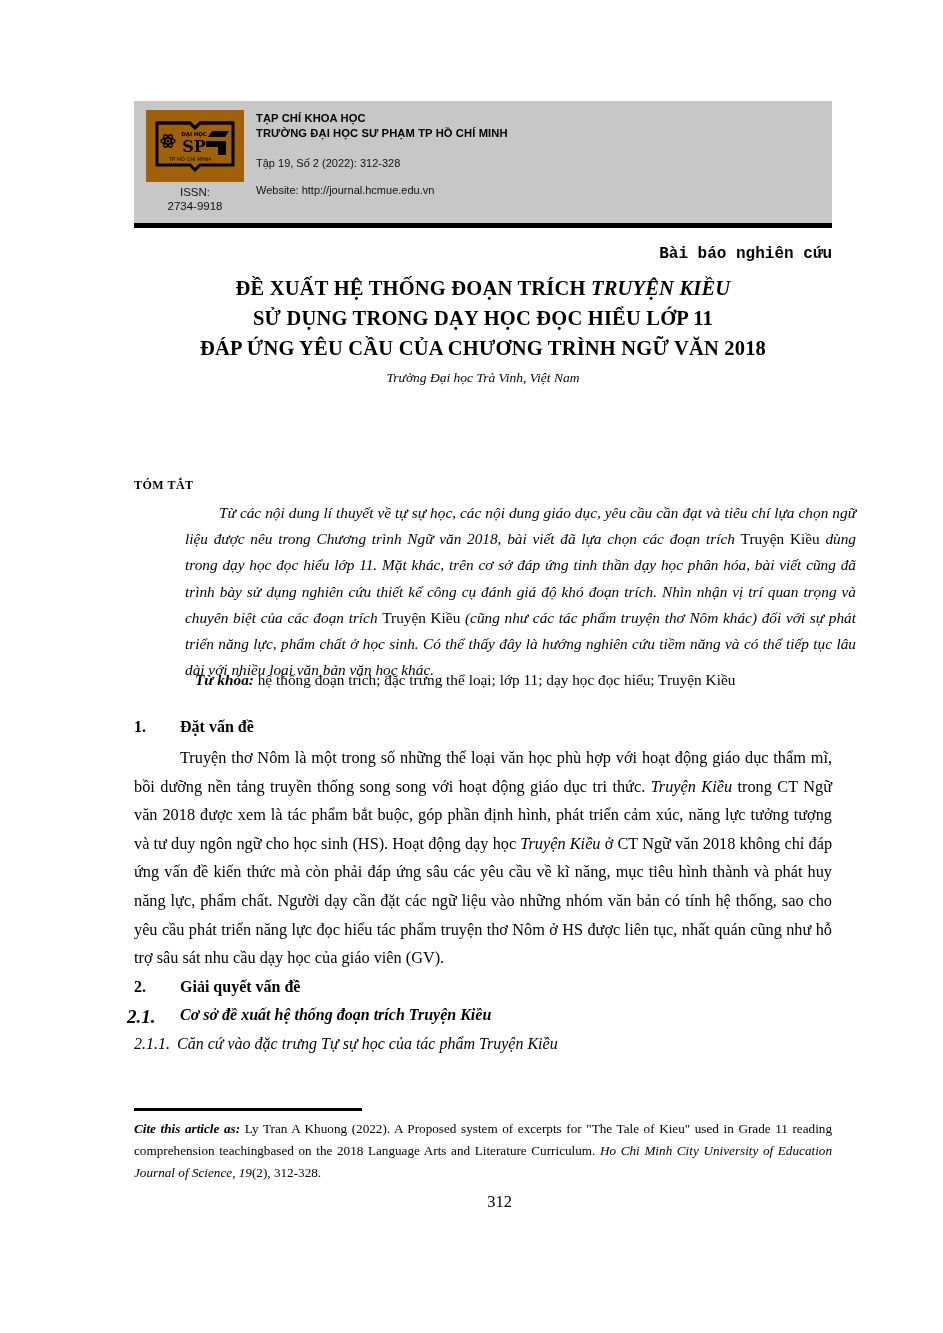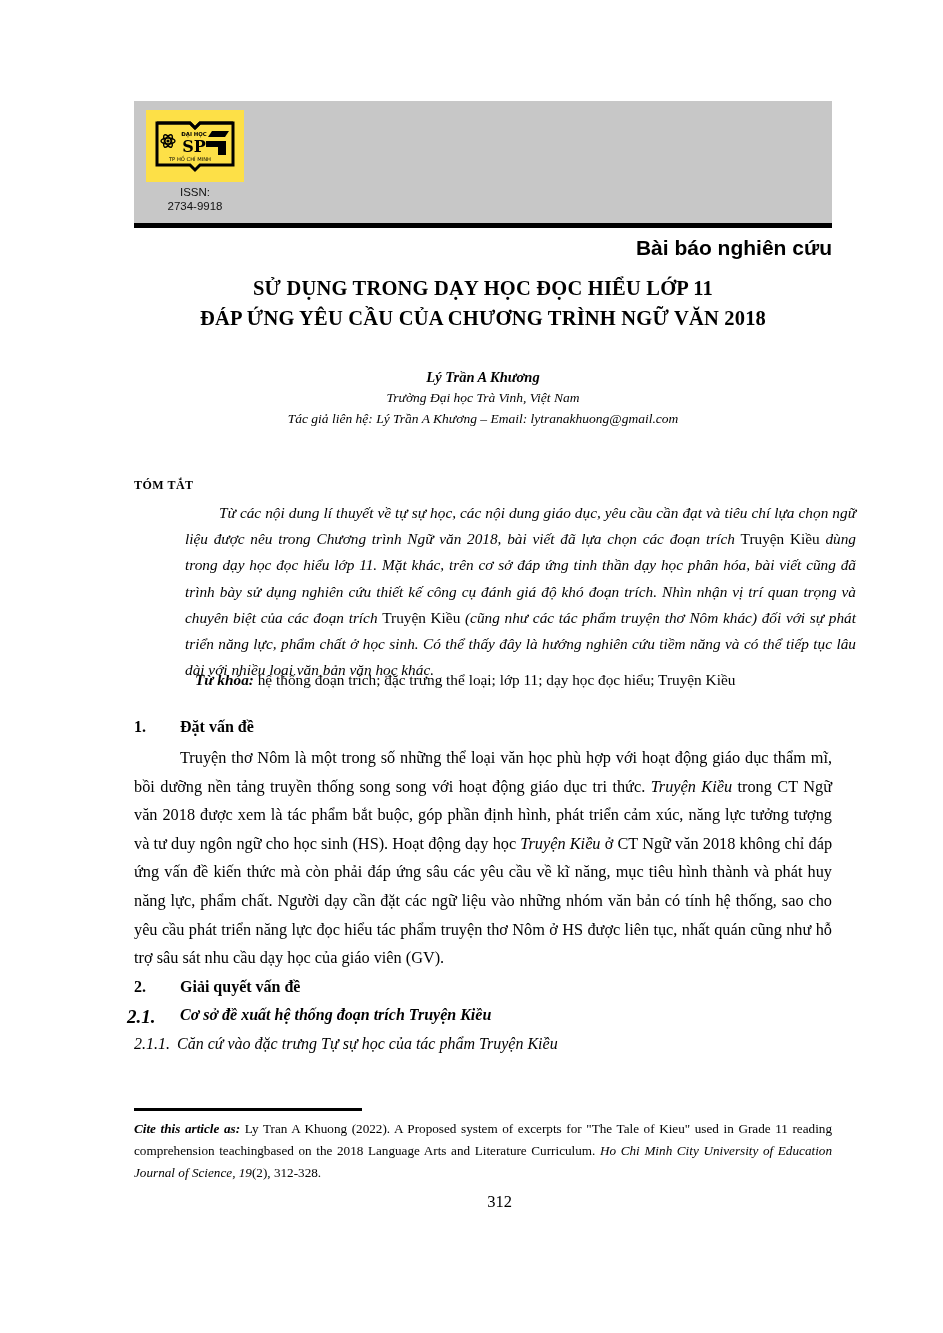--- a/index.html
+++ b/index.html
@@ -38,21 +38,21 @@
     width: 100%;
     height: 100%;
   }
 
   .logo-box {
     position: absolute;
     left: 12px;
     top: 9px;
     width: 98px;
     height: 72px;
-    background: #fde047;
+    background: #a16207;
     display: flex;
     align-items: center;
     justify-content: center;
   }
   .logo-mark {
     width: 82px;
     height: 58px;
     position: relative;
   }
   .issn-block {
@@ -103,24 +103,24 @@
     top: 223px;
     width: 698px;
     height: 5px;
     background: #000000;
   }
 
   
   .article-type {
     position: absolute;
     right: 111px;
-    top: 236px;
-    font-family: Liberation Sans, sans-serif;
-    font-weight: bold;
-    font-size: 21px;
+    top: 245px;
+    font-family: Liberation Mono, monospace;
+    font-weight: bold;
+    font-size: 16px;
     color: #000;
   }
 
   .title-block {
     position: absolute;
     left: 134px;
     top: 273px;
     width: 698px;
     text-align: center;
     font-family: "Liberation Serif", "DejaVu Serif", serif;
@@ -336,38 +336,43 @@
           <text x="40" y="35" font-family="DejaVu Serif, serif" font-size="16" font-weight="bold" text-anchor="middle" fill="#000">SP</text>
           <text x="36" y="44" font-family="DejaVu Sans, sans-serif" font-size="5.2" text-anchor="middle" fill="#000">TP HỒ CHÍ MINH</text>
         </svg>
       </div>
 
       <div class="issn-block">
         <div>ISSN:</div>
         <div>2734-9918</div>
       </div>
 
+      <div class="mh-left">
+        <div class="mh-title">TẠP CHÍ KHOA HỌC</div>
+        <div class="mh-title">TRƯỜNG ĐẠI HỌC SƯ PHẠM TP HỒ CHÍ MINH</div>
+        <div class="mh-sub mh-gap1">Tập 19, Số 2 (2022): 312-328</div>
+        <div class="mh-sub mh-gap2">Website: http://journal.hcmue.edu.vn</div>
+      </div>
 
 
     </div>
   </div>
 
   <div class="rule-black"></div>
 
   <div class="article-type">Bài báo nghiên cứu</div>
 
   <div class="title-block">
+    <div><span>ĐỀ XUẤT HỆ THỐNG ĐOẠN TRÍCH </span><span class="ital">TRUYỆN KIỀU</span></div>
     <div>SỬ DỤNG TRONG DẠY HỌC ĐỌC HIỂU LỚP 11</div>
     <div>ĐÁP ỨNG YÊU CẦU CỦA CHƯƠNG TRÌNH NGỮ VĂN 2018</div>
   </div>
 
   <div class="author-block">
-    <div class="author-name">Lý Trần A Khương</div>
     <div class="author-aff">Trường Đại học Trà Vinh, Việt Nam</div>
-    <div class="author-contact">Tác giả liên hệ: Lý Trần A Khương – Email: lytranakhuong@gmail.com</div>
   </div>
 
   <div class="abs-heading">TÓM TẮT</div>
 
   <div class="abs-body"><span>Từ các nội dung lí thuyết về tự sự học, các nội dung giáo dục, yêu cầu cần đạt và tiêu chí lựa chọn ngữ liệu được nêu trong Chương trình Ngữ văn 2018, bài viết đã lựa chọn các đoạn trích </span><span class="up">Truyện Kiều</span><span> dùng trong dạy học đọc hiểu lớp 11. Mặt khác, trên cơ sở đáp ứng tinh thần dạy học phân hóa, bài viết cũng đã trình bày sử dụng nghiên cứu thiết kế công cụ đánh giá độ khó đoạn trích. Nhìn nhận vị trí quan trọng và chuyên biệt của các đoạn trích </span><span class="up">Truyện Kiều</span><span> (cũng như các tác phẩm truyện thơ Nôm khác) đối với sự phát triển năng lực, phẩm chất ở học sinh. Có thể thấy đây là hướng nghiên cứu tiềm năng và có thể tiếp tục lâu dài với nhiều loại văn bản văn học khác.</span></div>
 
   <div class="keywords"><span class="kw-lbl">Từ khóa:</span><span> hệ thống đoạn trích; đặc trưng thể loại; lớp 11; dạy học đọc hiểu; Truyện Kiều</span></div>
 
   <div class="sec1-num">1.</div>
   <div class="sec1-title">Đặt vấn đề</div>

